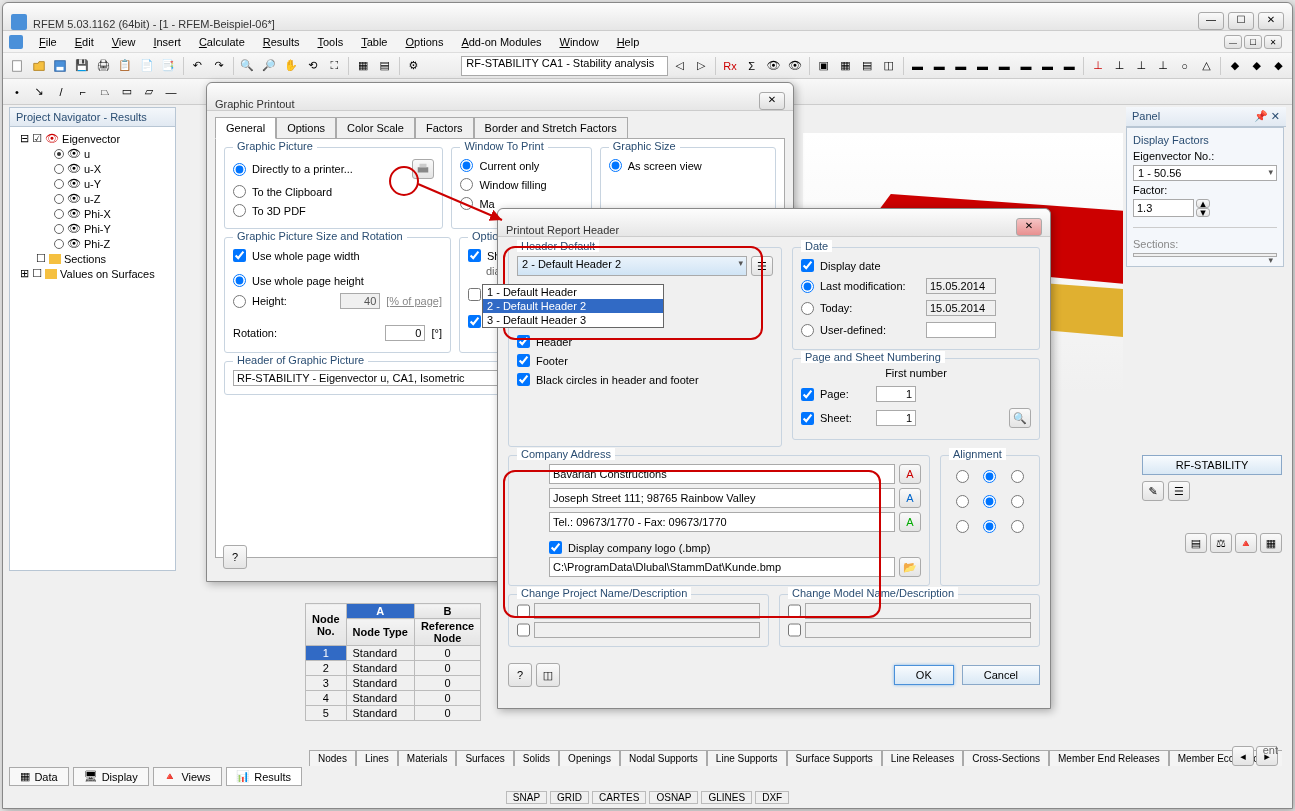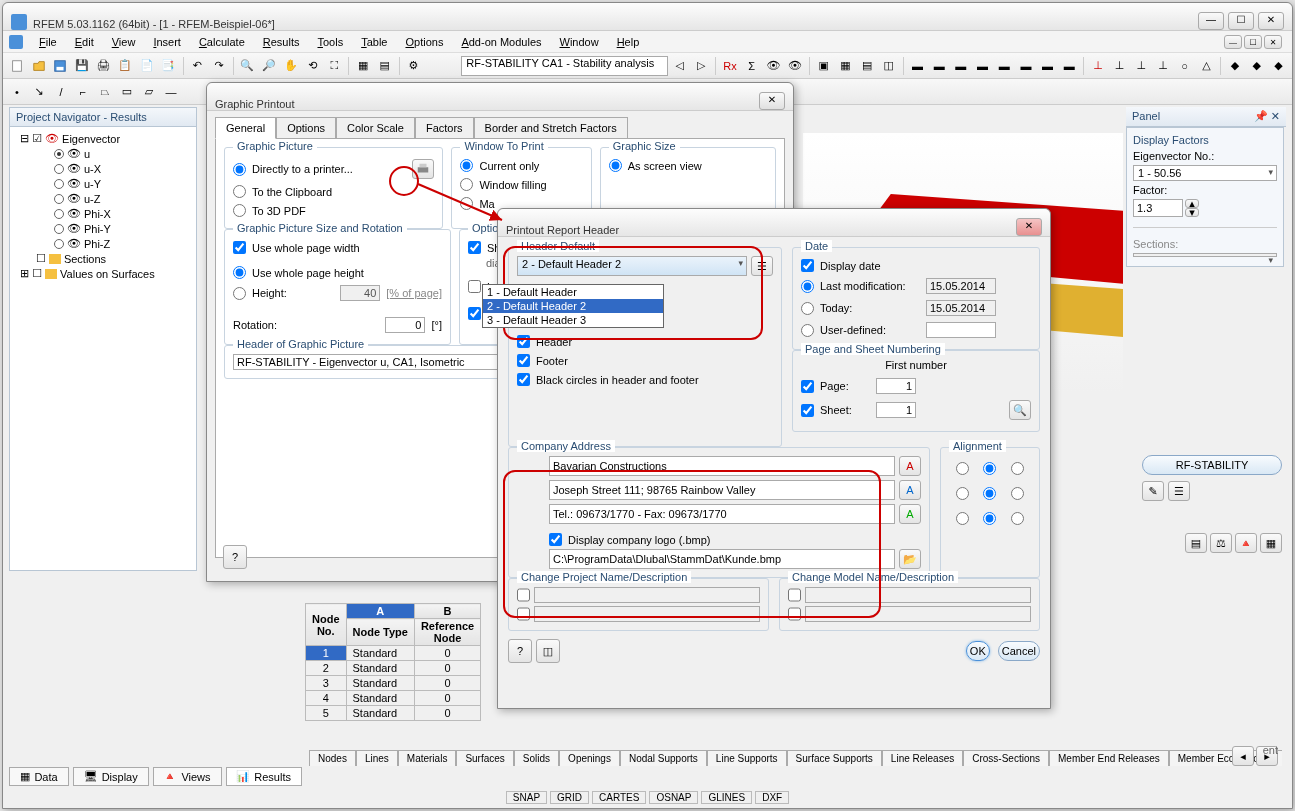--- a/index.html
+++ b/index.html
@@ -20,36 +20,36 @@
 .menu-item:first-letter { text-decoration: underline; }
 
 
 .toolbar { height: 26px; display: flex; align-items: center; padding: 0 4px; gap: 2px; background: linear-gradient(#f8f8f8,#eaeaea); border-bottom: 1px solid #ccc; flex-wrap: nowrap; overflow: hidden; }
 .tb-btn { width: 20px; height: 20px; border: 1px solid transparent; border-radius: 2px; display: inline-flex; align-items: center; justify-content: center; cursor: pointer; }
 .tb-btn svg { width: 14px; height: 14px; }
 .tb-sep { width: 1px; height: 18px; background: #ccc; margin: 0 2px; }
 .tb-combo { height: 20px; border: 1px solid #aaa; padding: 0 4px; background: white; font-size: 11px; margin-left: 36px; }
 
 
-.navigator { position: absolute; left: 6px; top: 104px; width: 188px; height: 464px; border: 1px solid #b8c6d4; background: white; }
+.navigator { position: absolute; left: 6px; top: 104px; width: 167px; height: 464px; border: 1px solid #b8c6d4; background: white; }
 .navigator-title { background: linear-gradient(#f4f7fb,#e1e9f2); padding: 3px 6px; color: #2a4d72; font-weight: 500; border-bottom: 1px solid #b8c6d4; }
 .tree-item { padding: 1px 4px 1px 24px; display: flex; align-items: center; gap: 3px; cursor: pointer; }
 .tree-root { padding-left: 6px; }
 .tree-child { padding-left: 40px; }
 .radio-mini { width: 10px; height: 10px; border: 1px solid #666; border-radius: 50%; display: inline-block; }
 .radio-mini.sel::after { content: ''; display: block; width: 4px; height: 4px; background: #333; border-radius: 50%; margin: 2px; }
 
 
 .dialog-gp { left: 206px; top: 82px; width: 588px; height: 500px; }
 .tab-strip { display: flex; padding: 6px 8px 0 8px; gap: 0; }
 .tab { padding: 4px 10px; border: 1px solid #aaa; background: #f0f0f0; border-bottom: none; cursor: pointer; }
 .tab.active { background: white; border-bottom: 1px solid white; margin-bottom: -1px; }
 .tab-content { border: 1px solid #aaa; margin: 0 8px 8px 8px; padding: 8px; background: white; height: 420px; }
 
-.groupbox { border: 1px solid #c8d4e0; border-radius: 3px; margin-bottom: 0; padding: 8px; position: relative; }
+.groupbox { border: 1px solid #c8d4e0; border-radius: 3px; margin-bottom: 8px; padding: 8px; position: relative; }
 .groupbox-title { position: absolute; top: -8px; left: 8px; background: white; padding: 0 4px; color: #2a4d72; font-size: 11px; }
 .gp-row { display: flex; gap: 8px; }
 .gp-row > .groupbox { flex: 1; }
 
 .radio-row { display: flex; align-items: center; gap: 6px; padding: 3px 0; }
 .chk-row { display: flex; align-items: center; gap: 6px; padding: 3px 0; }
 input[type=radio], input[type=checkbox] { margin: 0; }
 .text-input { border: 1px solid #aaa; padding: 1px 3px; background: white; }
 .combo { border: 1px solid #aaa; background: white; padding: 1px 16px 1px 4px; position: relative; }
 .combo::after { content:'▾'; position: absolute; right: 3px; top: 1px; font-size: 9px; color: #555; }
@@ -78,21 +78,21 @@
 
 .bottom-tabs { position: absolute; bottom: 42px; left: 306px; right: 10px; display: flex; flex-wrap: nowrap; overflow: hidden; }
 .bottom-tab { padding: 2px 8px; border: 1px solid #aaa; background: #f4f4f4; border-bottom: none; font-size: 10px; cursor: pointer; white-space: nowrap; }
 
 .status-tabs { position: absolute; bottom: 22px; left: 6px; display: flex; gap: 4px; }
 .status-tab { padding: 2px 10px; border: 1px solid #aaa; background: #f8f8f8; display: flex; align-items: center; gap: 4px; cursor: pointer; }
 
 .statusbar { position: absolute; bottom: 2px; left: 0; right: 0; height: 18px; background: #f0f0f0; display: flex; justify-content: center; gap: 3px; align-items: center; }
 .status-cell { border: 1px solid #bbb; padding: 0 6px; font-size: 10px; }
 
-.btn { padding: 3px 3px; border: 1px solid #8aa8c8; border-radius: 10px; background: linear-gradient(#f8fbfe,#d9e8f5); cursor: pointer; }
+.btn { padding: 3px 21px; border: 1px solid #8aa8c8; border-radius: 0; background: linear-gradient(#f8fbfe,#d9e8f5); cursor: pointer; }
 .btn.primary { border-color: #4a90d9; box-shadow: 0 0 3px #7ab4e8; }
 
 
 .data-table { border-collapse: collapse; font-size: 10px; }
 .data-table th, .data-table td { border: 1px solid #bbb; padding: 1px 6px; text-align: center; }
 .data-table th { background: linear-gradient(#f4f4f4,#e4e4e4); }
 .data-table th.selcol { background: #316ac5; color: white; }
 .data-table td.selrow { background: #316ac5; color: white; }
 
 
@@ -377,21 +377,21 @@
     <div class="navigator-title" style="display:flex;justify-content:space-between;">
       <span>Panel</span>
       <span style="cursor:pointer;">📌 ✕</span>
     </div>
     <div class="panel-right" style="position:static;">
       <div class="panel-right-title">Display Factors</div>
       <div>Eigenvector No.:</div>
       <div class="combo" style="margin:3px 0;">1 - 50.56</div>
       <div style="">Factor:</div>
       <div style="display:flex;gap:2px;margin:3px 0;">
-        <input class="text-input" style="width: 50px;" value="1.3">
+        <input class="text-input" style="width: 61px;" value="1.3">
         <div style="display:flex;flex-direction:column;">
           <div class="tiny-btn" style="height:9px;width:14px;">▴</div>
           <div class="tiny-btn" style="height:9px;width:14px;">▾</div>
         </div>
       </div>
       <hr style="margin:10px 0;border:none;border-top:1px solid #ccc;">
       <div style="color:#888;">Sections:</div>
       <div class="combo" style="margin:3px 0;background:#f0f0f0;"></div>
     </div>
   </div>

